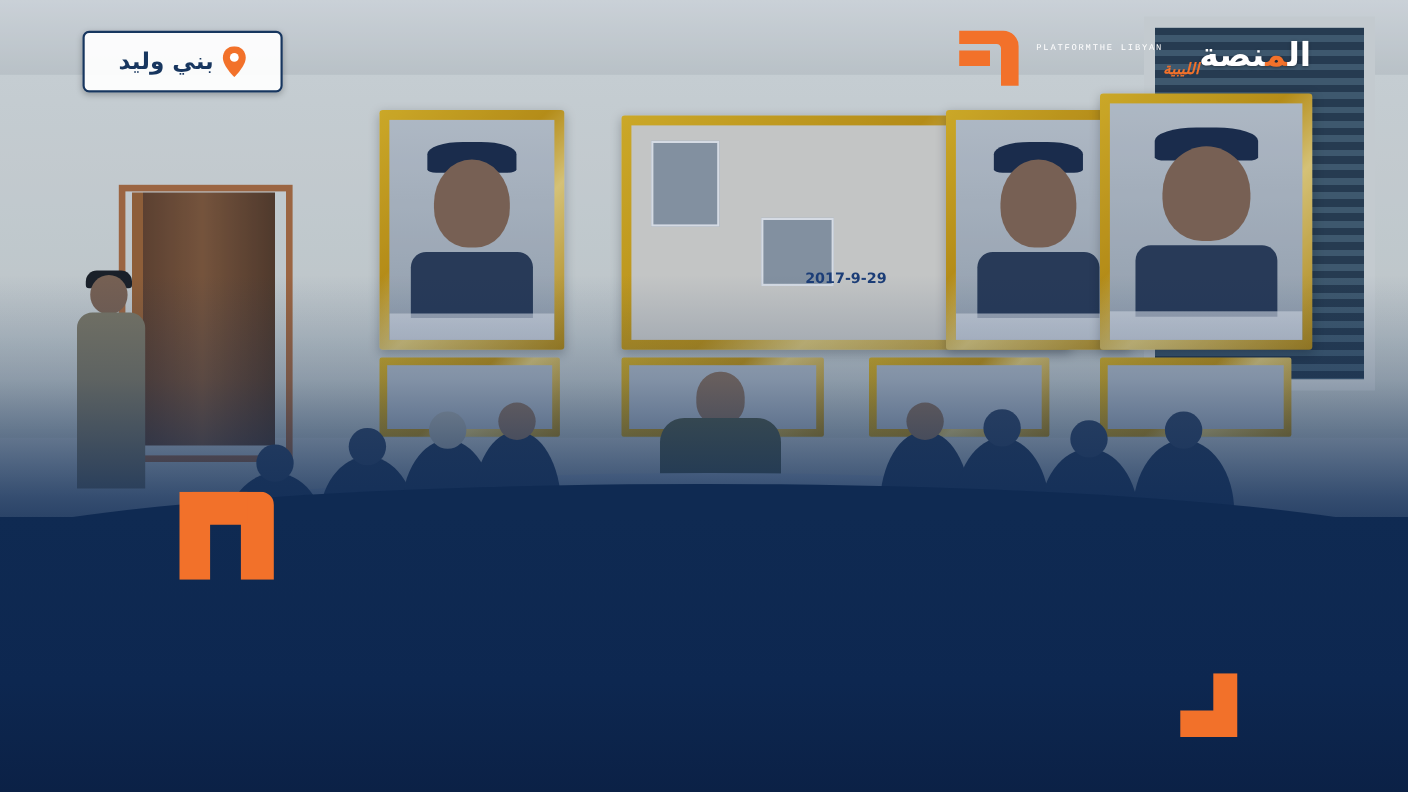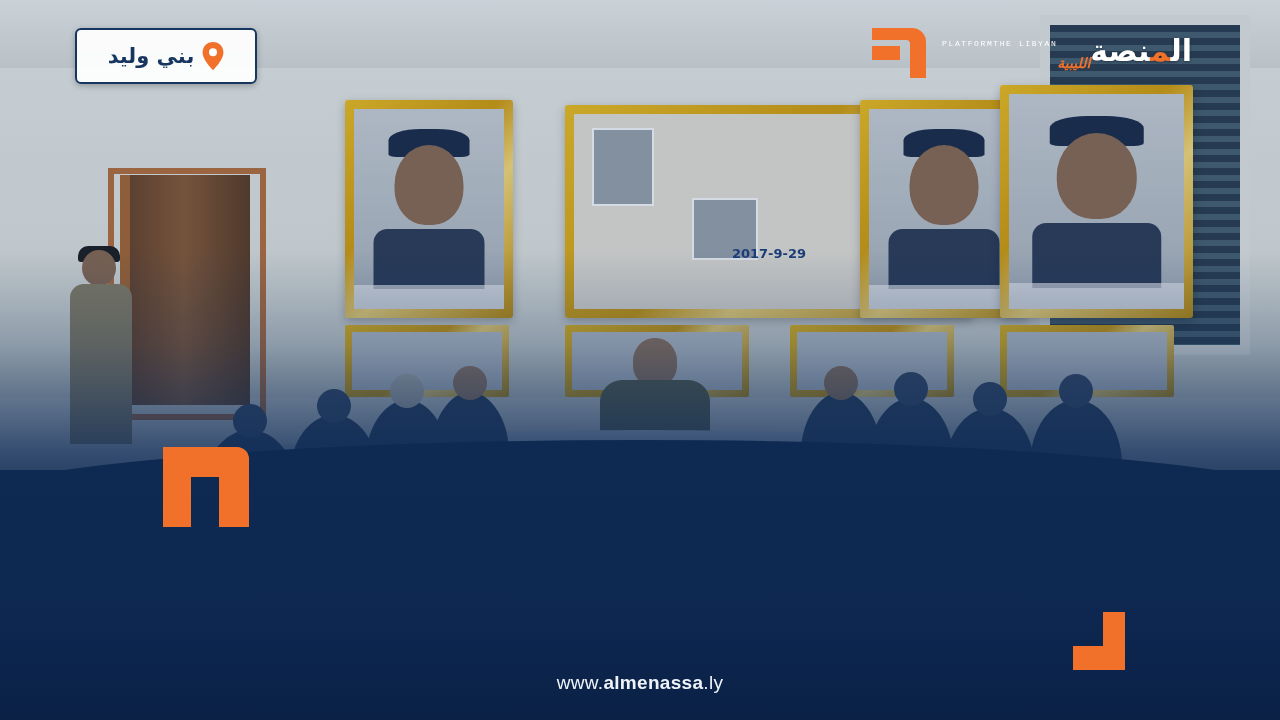--- a/index.html
+++ b/index.html
@@ -372,17 +372,14 @@
       <div class="en">PLATFORM</div>
     </div>
     <div class="mark">
       <svg viewBox="0 0 66 62" width="66" height="62" aria-hidden="true">
         <path d="M6 6 H46 A14 14 0 0 1 60 20 V56 H44 V22 A4 4 0 0 0 40 18 H6 Z" fill="#f2712a"></path>
         <path d="M6 24 H34 V38 H6 Z" fill="#f2712a"></path>
       </svg>
     </div>
   </div>
 
-  <div class="footer-url">
-    <span>www.</span><b>almenassa</b><span>.ly</span>
-  </div>
 
 </div>
 
 </body></html>

